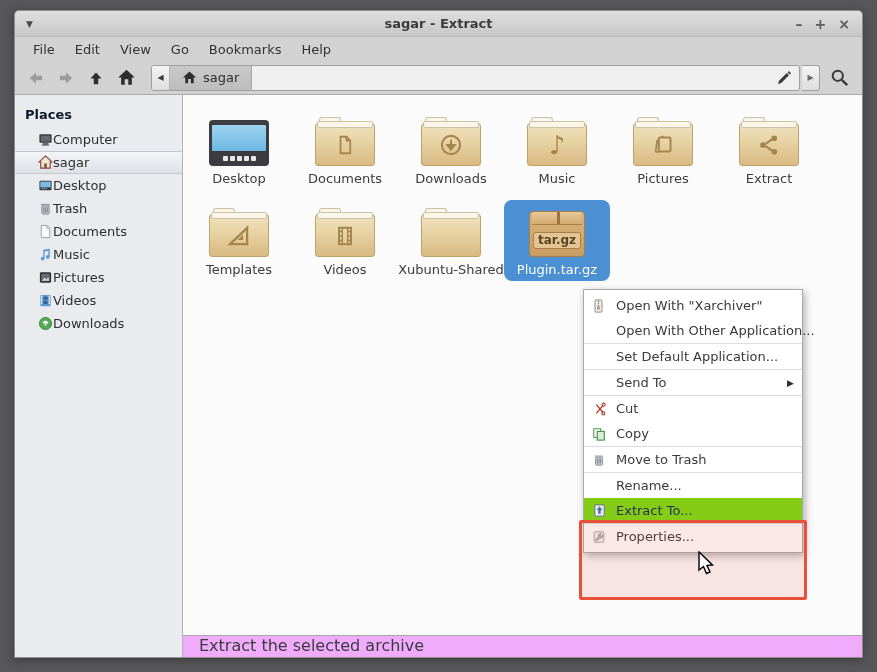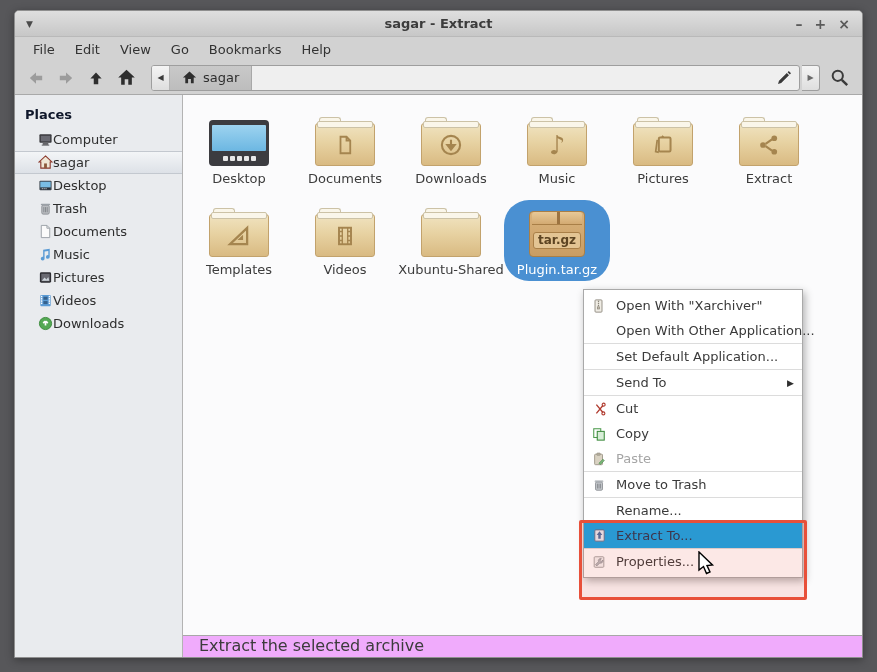--- a/index.html
+++ b/index.html
@@ -91,21 +91,21 @@
     display:flex; padding-left:16px; font-size:16px; color:#3c3c3c;
   }
   
   .icon-row { display:flex; margin-bottom:10px; }
   .cell {
     width:106px; display:flex; flex-direction:column; align-items:center;
     padding:5px 0 4px; border-radius:8px;
   }
   .cell .icon-area { height:52px; display:flex; align-items:flex-end; justify-content:center; }
   .cell .file-label { margin-top:5px; font-size:13px; color:#3c3c3c; white-space:nowrap; }
-  .cell.selected { background:#4a90d2;border-radius:25px; }
+  .cell.selected { background:#4a90d2; }
   .cell.selected .file-label { color:#ffffff; }
   
   .folder {
     width:60px; height:43px; position:relative; border-radius:3px;
     background:linear-gradient(#f0e3c0 0%, #e7d2a2 45%, #d9ba82 100%);
     border:1px solid #c2a26c;
     display:flex; align-items:center; justify-content:center;
   }
   .folder::before {
     content:""; position:absolute; top:-7px; left:3px; width:20px; height:8px;
@@ -149,21 +149,21 @@
     box-shadow:2px 3px 8px rgba(0,0,0,.3); z-index:10;
   }
   .menu-item { height:25px; display:flex; align-items:center; padding:0 8px; font-size:13px; color:#3a3a3a; }
   .mi-icon { width:18px; flex:0 0 18px; display:flex; align-items:center; }
   .mi-icon svg { display:block; }
   .mi-label { margin-left:6px; white-space:nowrap; }
   .menu-item.disabled .mi-label { color:#a5a5a5; }
   .menu-item .submenu-arrow { margin-left:auto; font-size:9px; color:#2e2e2e; }
   .menu-sep { height:1px; background:#dcdcdc; }
   .menu-item.red-zone { background:#fbe9e7; }
-  .menu-item.highlighted { background:#0ea5e9; }
+  .menu-item.highlighted { background:#84cc16; }
   .menu-item.highlighted .mi-label { color:#25324e; }
   
   .annotation-rect {
     position:absolute; left:579px; top:520px; width:228px; height:80px;
     border:3px solid #e8503a; background:rgba(232,80,58,0.13); border-radius:2px;
     z-index:11; pointer-events:none;
   }
   .cursor-svg { position:absolute; left:695px; top:551px; z-index:12; pointer-events:none; }
 </style>
 </head>
@@ -538,30 +538,20 @@
   </div>
   <div class="menu-item">
     <span class="mi-icon">
       <svg width="14" height="14" viewBox="0 0 16 16">
           <rect x="2" y="2" width="8" height="10" fill="#ffffff" stroke="#4e9b4e" stroke-width="1.2"></rect>
           <rect x="6" y="5" width="8" height="10" fill="#d8eed8" stroke="#3c8a3c" stroke-width="1.2"></rect>
         </svg>
     </span>
     <span class="mi-label">Copy</span>
   </div>
-  <div class="menu-item disabled">
-    <span class="mi-icon">
-      <svg width="14" height="14" viewBox="0 0 16 16">
-          <rect x="3" y="2.5" width="9" height="12" rx="1" fill="#d9d2c2" stroke="#9a9385"></rect>
-          <rect x="5.5" y="1.2" width="4" height="2.6" rx="0.8" fill="#b5ae9e" stroke="#9a9385" stroke-width="0.8"></rect>
-          <path d="M8 12.8 L12.5 8.3 L14 9.8 L9.5 14.3 Z" fill="#7ab97a" stroke="#4e8a4e" stroke-width="0.8"></path>
-        </svg>
-    </span>
-    <span class="mi-label">Paste</span>
-  </div>
   <div class="menu-sep"></div>
   <div class="menu-item">
     <span class="mi-icon">
       <svg width="14" height="14" viewBox="0 0 16 16">
           <rect x="4" y="4.5" width="8" height="9.5" rx="1.5" fill="#c4c7cb" stroke="#83878c" stroke-width="0.9"></rect>
           <rect x="3" y="2.8" width="10" height="1.6" rx="0.8" fill="#a3a8ad"></rect>
           <line x1="6.2" y1="6.5" x2="6.2" y2="12" stroke="#83878c"></line>
           <line x1="8" y1="6.5" x2="8" y2="12" stroke="#83878c"></line>
           <line x1="9.8" y1="6.5" x2="9.8" y2="12" stroke="#83878c"></line>
         </svg>

